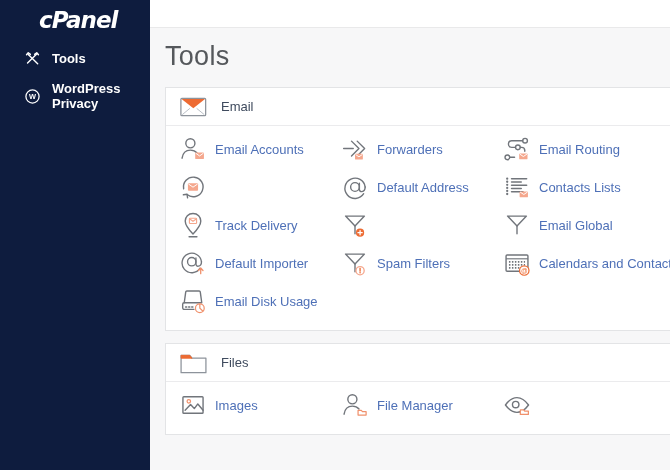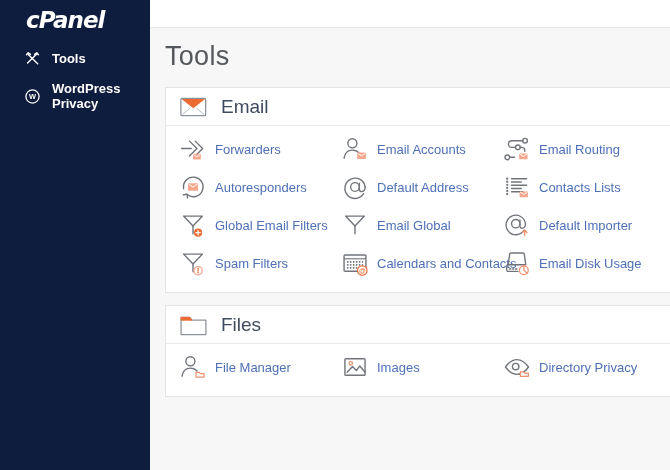--- a/index.html
+++ b/index.html
@@ -21,21 +21,21 @@
 
   
   .sidebar{
     width:150px;min-width:150px;height:470px;
     background:var(--sidebar-bg);color:#fff;
   }
   .logo{
     font-family:"DejaVu Sans",sans-serif;
     font-style:italic;font-weight:bold;
     font-size:23px;line-height:22px;
-    padding:9px 0 0 26px;letter-spacing:-1px;
+    padding:9px 0 0 39px;letter-spacing:-1px;
     cursor:pointer;
   }
   .nav{margin-top:12px;}
   .nav-item{
     display:flex;align-items:center;gap:11px;
     padding:7px 8px 7px 24px;
     font-size:13px;font-weight:700;color:#fff;
     cursor:pointer;
   }
   .nav-icon{width:17px;height:17px;display:inline-flex;flex:none;}
@@ -55,21 +55,21 @@
     border:1px solid #e3e4e6;border-right:none;
     margin:0 -2px 12px 0;
   }
   .section-header{
     display:flex;align-items:center;gap:14px;
     padding:9px 14px;height:38px;
     border-bottom:1px solid #ebebed;
   }
   .section-icon{width:27px;height:22px;display:inline-flex;flex:none;}
   .section-icon svg{width:100%;height:100%;}
-  .section-title{font-size:19px;color:#3f4b5e;}
+  .section-title{font-size:13px;color:#3f4b5e;}
 
   .tool-grid{
     display:grid;
     grid-template-columns:162px 162px 1fr;
     padding:4px 0 10px 13px;
   }
   .tool-item{
     display:flex;align-items:center;gap:8px;
     height:38px;cursor:pointer;text-decoration:none;
   }
@@ -123,46 +123,46 @@
                   <path d="m2.5 19.5 8.5-7M27 19.5l-8.5-7" stroke="#b9bec5" stroke-width="1.1" fill="none"></path>
                 </svg>
               </span>
               <span class="section-title">Email</span>
             </div>
             <div class="tool-grid">
               <a class="tool-item">
                 <span class="tool-icon">
                   <svg viewBox="0 0 32 32">
                     <g fill="none" stroke="#71757b" stroke-width="1.6" stroke-linecap="round" stroke-linejoin="round">
+                      <circle cx="13" cy="9.5" r="5.2"></circle>
+                      <path d="M3.5 26.5c.9-6.2 4.8-9.2 9.5-9.2 3.2 0 5.8 1.1 7.6 3.2"></path>
+                    </g>
+                    <g>
+                      <rect x="18.5" y="20" width="10" height="7.5" rx="1" fill="#f5a78d" stroke="none"></rect>
+                      <path d="m19.1 20.8 4.4 3.15 4.4 -3.15" fill="none" stroke="#fff" stroke-width="1.1"></path>
+                    </g>
+                  </svg>
+                </span>
+                <span class="tool-label">Email Accounts</span>
+              </a>
+              <a class="tool-item">
+                <span class="tool-icon">
+                  <svg viewBox="0 0 32 32">
+                    <g fill="none" stroke="#71757b" stroke-width="1.6" stroke-linecap="round" stroke-linejoin="round">
                       <path d="M3 15.5h11"></path>
                       <path d="m12 7 8.5 8.5L12 24"></path>
                       <path d="m18.5 7 8.5 8.5-8.5 8.5"></path>
                     </g>
                     <g>
                       <rect x="16" y="21.5" width="9" height="6.5" rx="1" fill="#f5a78d" stroke="none"></rect>
                       <path d="m16.6 22.3 3.9 2.65 3.9 -2.65" fill="none" stroke="#fff" stroke-width="1.1"></path>
                     </g>
                   </svg>
                 </span>
                 <span class="tool-label">Forwarders</span>
-              </a>
-              <a class="tool-item">
-                <span class="tool-icon">
-                  <svg viewBox="0 0 32 32">
-                    <g fill="none" stroke="#71757b" stroke-width="1.6" stroke-linecap="round" stroke-linejoin="round">
-                      <circle cx="13" cy="9.5" r="5.2"></circle>
-                      <path d="M3.5 26.5c.9-6.2 4.8-9.2 9.5-9.2 3.2 0 5.8 1.1 7.6 3.2"></path>
-                    </g>
-                    <g>
-                      <rect x="18.5" y="20" width="10" height="7.5" rx="1" fill="#f5a78d" stroke="none"></rect>
-                      <path d="m19.1 20.8 4.4 3.15 4.4 -3.15" fill="none" stroke="#fff" stroke-width="1.1"></path>
-                    </g>
-                  </svg>
-                </span>
-                <span class="tool-label">Email Accounts</span>
               </a>
               <a class="tool-item">
                 <span class="tool-icon">
                   <svg viewBox="0 0 32 32">
                     <g fill="none" stroke="#71757b" stroke-width="1.6" stroke-linecap="round" stroke-linejoin="round">
                       <path d="M22.5 6.5H10a3.8 3.8 0 0 0 0 7.6h4.2"></path>
                       <path d="M19.7 14.1h1.6a3.6 3.6 0 0 1 3.6 3.6v1"></path>
                       <path d="M7.7 25.5h5.5"></path>
                       <circle cx="25.2" cy="6.5" r="2.7"></circle>
                       <circle cx="17" cy="14.1" r="2.7"></circle>
@@ -182,21 +182,20 @@
                     <g fill="none" stroke="#71757b" stroke-width="1.6" stroke-linecap="round" stroke-linejoin="round">
                       <path d="M9.2 24.6A11.2 11.2 0 1 0 5.3 18"></path>
                       <path d="m9.8 28.4-.6-4.1-4.2.6"></path>
                     </g>
                     <g>
                       <rect x="10.2" y="11.8" width="11.6" height="8.4" rx="1" fill="#f5a78d" stroke="none"></rect>
                       <path d="m10.799999999999999 12.600000000000001 5.2 3.6 5.2 -3.6" fill="none" stroke="#fff" stroke-width="1.1"></path>
                     </g>
                   </svg>
                 </span>
-                <span class="tool-label">Autoresponders</span>
               </a>
               <a class="tool-item">
                 <span class="tool-icon">
                   <svg viewBox="0 0 32 32">
                     <g fill="none" stroke="#71757b" stroke-width="1.6" stroke-linecap="round" stroke-linejoin="round">
                       <path d="M25.9 23.7A11.6 11.6 0 1 1 27.6 16"></path>
                       <circle cx="16" cy="16" r="5"></circle>
                       <path d="M21 11.6v6.9c0 2 1.2 3 2.9 2.8 2.1-.3 3.7-2.5 3.7-5.3"></path>
                     </g>
                   </svg>
@@ -226,28 +225,42 @@
                       <path d="m19.6 21.8 4.15 2.8 4.15 -2.8" fill="none" stroke="#fff" stroke-width="1.1"></path>
                     </g>
                   </svg>
                 </span>
                 <span class="tool-label">Contacts Lists</span>
               </a>
               <a class="tool-item">
                 <span class="tool-icon">
                   <svg viewBox="0 0 32 32">
                     <g fill="none" stroke="#71757b" stroke-width="1.6" stroke-linecap="round" stroke-linejoin="round">
+                      <path d="M16 2.8c-5.4 0-8.9 3.9-8.9 8.7 0 5.7 8.9 14.8 8.9 14.8s8.9-9.1 8.9-14.8c0-4.8-3.5-8.7-8.9-8.7z"></path>
+                      <path d="M11.5 29.4h9"></path>
+                    </g>
+                    <g fill="none" stroke="#f5a78d" stroke-width="1.3" stroke-linejoin="round">
+                      <rect x="11.9" y="8.3" width="8.2" height="6" rx=".8" fill="#fff"></rect>
+                      <path d="m12.3 9.1 3.7 2.7 3.7-2.7"></path>
+                    </g>
+                  </svg>
+                </span>
+                <span class="tool-label">Track Delivery</span>
+              </a>
+              <a class="tool-item">
+                <span class="tool-icon">
+                  <svg viewBox="0 0 32 32">
+                    <g fill="none" stroke="#71757b" stroke-width="1.6" stroke-linecap="round" stroke-linejoin="round">
                       <path d="M5.2 5.8h21.6L16 17.2z"></path>
                       <path d="M16 17.2V26"></path>
                     </g>
                     <circle cx="21.8" cy="24.8" r="4.7" fill="#ed6b33" stroke="none"></circle>
                     <path d="M21.8 22.4v4.8M19.4 24.8h4.8" stroke="#fff" stroke-width="1.5" stroke-linecap="round"></path>
                   </svg>
                 </span>
-                <span class="tool-label">Global Email Filters</span>
               </a>
               <a class="tool-item">
                 <span class="tool-icon">
                   <svg viewBox="0 0 32 32">
                     <g fill="none" stroke="#71757b" stroke-width="1.6" stroke-linecap="round" stroke-linejoin="round">
                       <path d="M5.2 5.8h21.6L16 17.2z"></path>
                       <path d="M16 17.2V26"></path>
                     </g>
                   </svg>
                 </span>
@@ -320,50 +333,49 @@
                   <path d="M1.2 3.5h9.6l2.6 3.2H1.2z" fill="#ed6b33" stroke="#ed6b33" stroke-width="1" stroke-linejoin="round"></path>
                 </svg>
               </span>
               <span class="section-title">Files</span>
             </div>
             <div class="tool-grid">
               <a class="tool-item">
                 <span class="tool-icon">
                   <svg viewBox="0 0 32 32">
                     <g fill="none" stroke="#71757b" stroke-width="1.6" stroke-linecap="round" stroke-linejoin="round">
+                      <rect x="4.5" y="6.5" width="23" height="19" rx="1"></rect>
+                      <path d="m7 22 6.2-6.5 4.3 4.6 4-5.3 6 7.2"></path>
+                    </g>
+                    <circle cx="11.2" cy="11.8" r="2" fill="none" stroke="#f0916c" stroke-width="1.4"></circle>
+                  </svg>
+                </span>
+                <span class="tool-label">Images</span>
+              </a>
+              <a class="tool-item">
+                <span class="tool-icon">
+                  <svg viewBox="0 0 32 32">
+                    <g fill="none" stroke="#71757b" stroke-width="1.6" stroke-linecap="round" stroke-linejoin="round">
                       <circle cx="13" cy="9.5" r="5.2"></circle>
                       <path d="M3.5 26.5c.9-6.2 4.8-9.2 9.5-9.2 3.2 0 5.8 1.1 7.6 3.2"></path>
                     </g>
                     <path d="M19.5 27.5v-5.3h3.7l1.3 1.4h4.2v3.9z" fill="#fff" stroke="#f0916c" stroke-width="1.4" stroke-linejoin="round"></path>
                   </svg>
                 </span>
                 <span class="tool-label">File Manager</span>
               </a>
               <a class="tool-item">
                 <span class="tool-icon">
                   <svg viewBox="0 0 32 32">
                     <g fill="none" stroke="#71757b" stroke-width="1.6" stroke-linecap="round" stroke-linejoin="round">
-                      <rect x="4.5" y="6.5" width="23" height="19" rx="1"></rect>
-                      <path d="m7 22 6.2-6.5 4.3 4.6 4-5.3 6 7.2"></path>
-                    </g>
-                    <circle cx="11.2" cy="11.8" r="2" fill="none" stroke="#f0916c" stroke-width="1.4"></circle>
-                  </svg>
-                </span>
-                <span class="tool-label">Images</span>
-              </a>
-              <a class="tool-item">
-                <span class="tool-icon">
-                  <svg viewBox="0 0 32 32">
-                    <g fill="none" stroke="#71757b" stroke-width="1.6" stroke-linecap="round" stroke-linejoin="round">
                       <path d="M2.8 16c4.1-5.6 8.5-8.4 13.2-8.4s9.1 2.8 13.2 8.4c-4.1 5.6-8.5 8.4-13.2 8.4S6.9 21.6 2.8 16z"></path>
                       <circle cx="14.5" cy="15.5" r="3.7"></circle>
                     </g>
                     <path d="M19.8 26.8v-5.3h3.7l1.3 1.4h4.2v3.9z" fill="#fff" stroke="#f0916c" stroke-width="1.4" stroke-linejoin="round"></path>
                   </svg>
                 </span>
-                <span class="tool-label">Directory Privacy</span>
               </a>
             </div>
           </div>
         </div>
     </div>
   </div>
 </div>
 
 </body></html>

